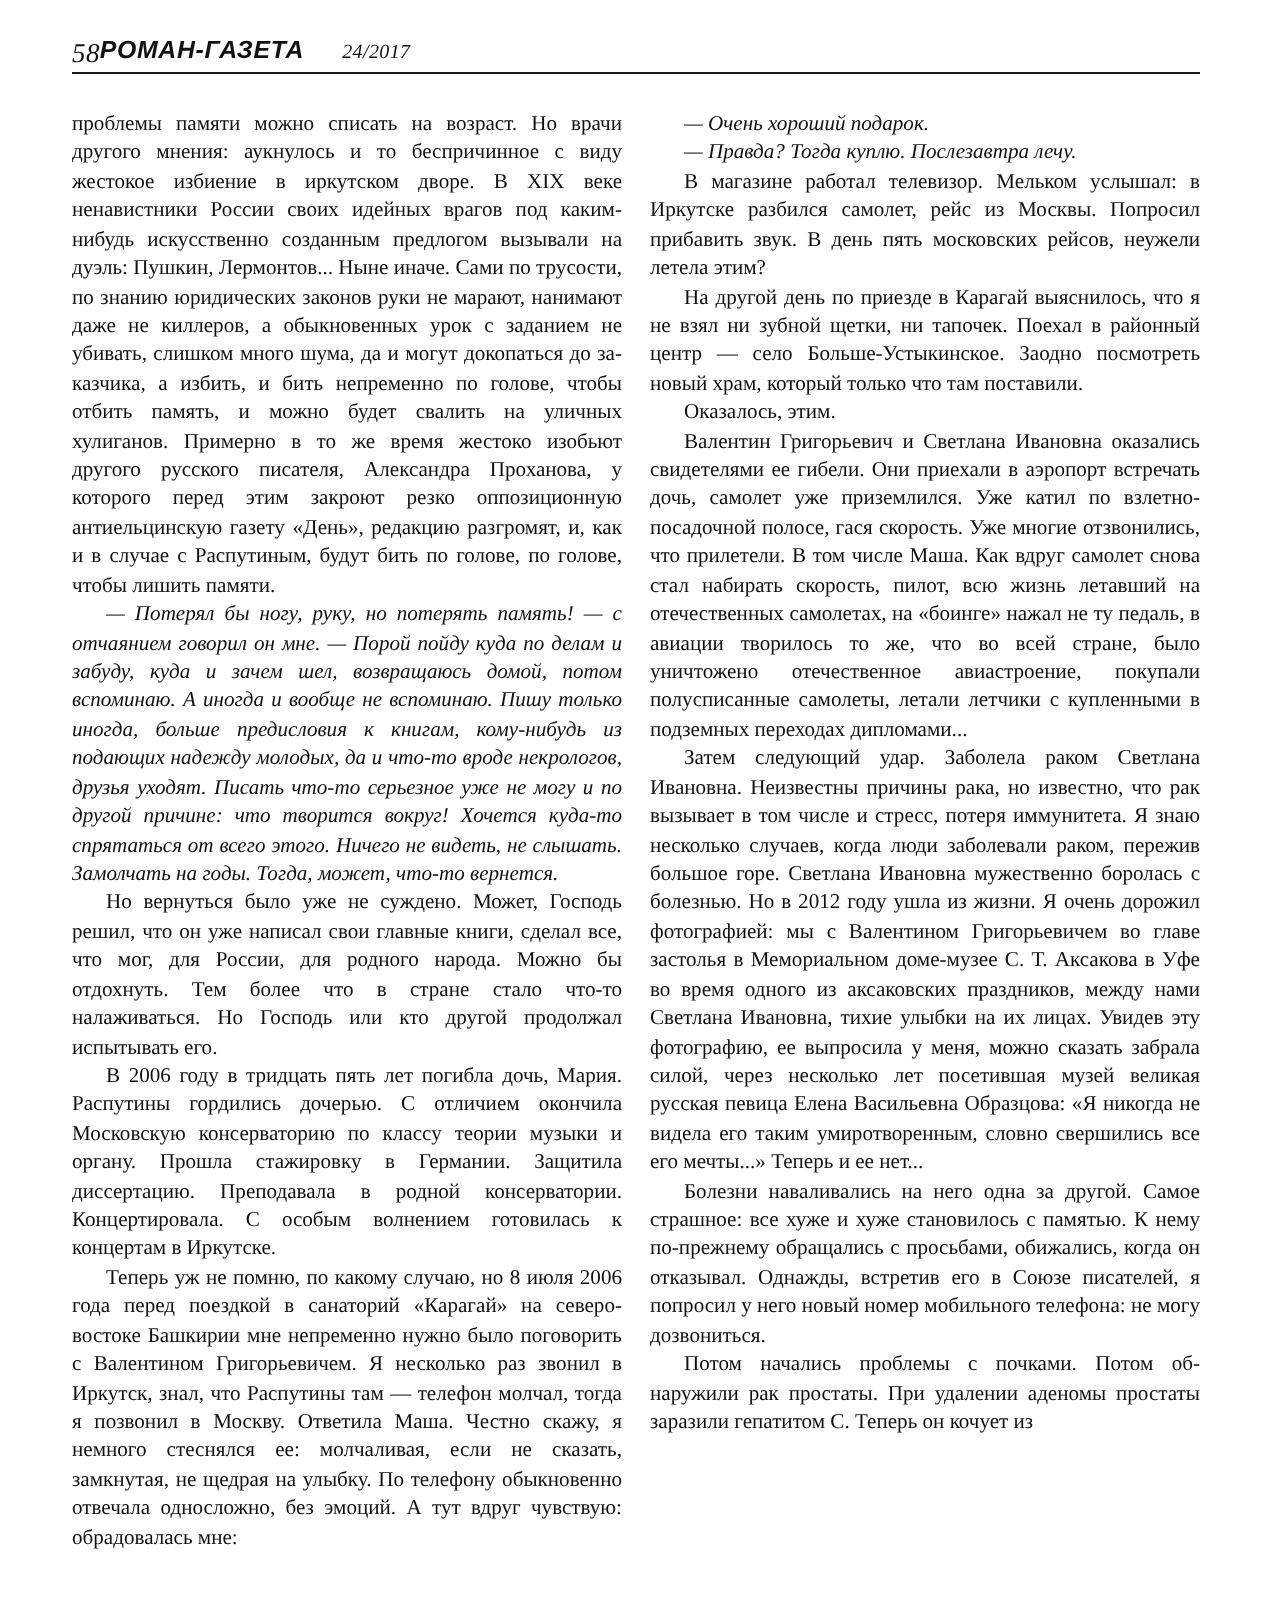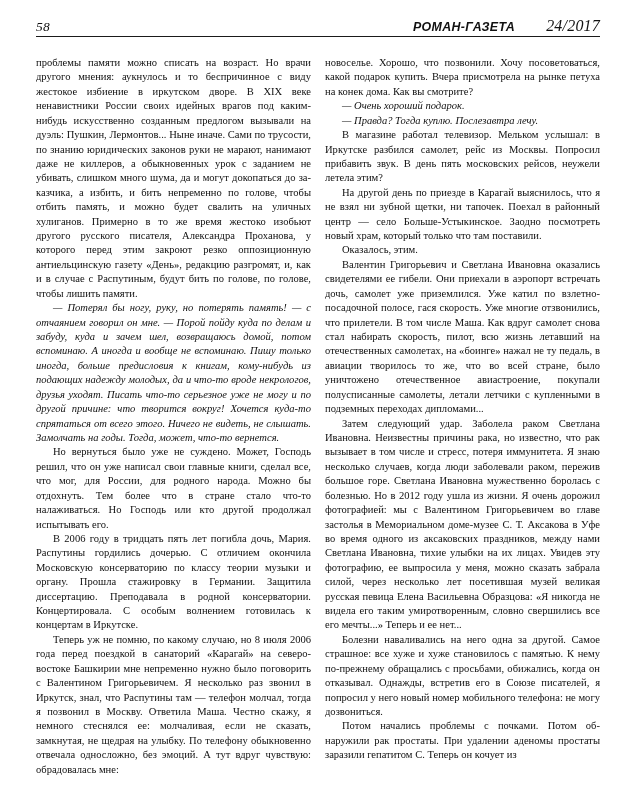--- a/index.html
+++ b/index.html
@@ -27,51 +27,51 @@
 
   
   .running-head {
     position: absolute;
     left: 36px;
     top: 17px;
     width: 564px;
     height: 20px;
     display: flex;
     align-items: flex-end;
-    justify-content: space-between;
+    justify-content: flex-start;
     border-bottom: 1.2px solid #1a1a1a;
     padding-bottom: 2px;
     box-sizing: border-box;
   }
   .folio {
     font-family: "Liberation Serif", "DejaVu Serif", serif;
     font-style: italic;
     font-size: 13.5px;
     line-height: 14px;
     letter-spacing: 0.2px;
     color: #111;
   }
   .head-right {
     display: flex;
     align-items: baseline;
-    gap: 31px;
+    gap: 19px;
   }
   .journal-title {
     font-family: "Liberation Sans", "DejaVu Sans", sans-serif;
     font-weight: bold;
     font-style: italic;
     font-size: 12.4px;
     line-height: 14px;
     letter-spacing: 0.35px;
     color: #111;
   }
   .issue {
     font-family: "Liberation Serif", "DejaVu Serif", serif;
     font-style: italic;
-    font-size: 16px;
+    font-size: 10px;
     line-height: 14px;
     letter-spacing: 0.2px;
     color: #111;
   }
 
   
   .columns {
     position: absolute;
     left: 36px;
     top: 40px;
@@ -120,21 +120,20 @@
 
   <div class="columns">
     <div class="col" id="col-left">
         <p class="cont">проблемы памяти можно списать на возраст. Но вра­чи другого мнения: аукнулось и то беспричинное с виду жестокое избиение в иркутском дворе. В XIX веке ненавистники России своих идейных врагов под каким-нибудь искусственно созданным предло­гом вызывали на дуэль: Пушкин, Лермонтов... Ныне иначе. Сами по трусости, по знанию юридических законов руки не марают, нанимают даже не килле­ров, а обыкновенных урок с заданием не убивать, слишком много шума, да и могут докопаться до за­казчика, а избить, и бить непременно по голове, что­бы отбить память, и можно будет свалить на уличных хулиганов. Примерно в то же время жестоко изобьют другого русского писателя, Александра Проханова, у которого перед этим закроют резко оппозиционную антиельцинскую газету «День», редакцию разгромят, и, как и в случае с Распутиным, будут бить по голове, по голове, чтобы лишить памяти.</p>
         <p class="dash">— Потерял бы ногу, руку, но потерять память! — с отчаянием говорил он мне. — Порой пойду куда по делам и забуду, куда и зачем шел, возвращаюсь до­мой, потом вспоминаю. А иногда и вообще не вспо­минаю. Пишу только иногда, больше предисловия к книгам, кому-нибудь из подающих надежду моло­дых, да и что-то вроде некрологов, друзья уходят. Писать что-то серьезное уже не могу и по другой причине: что творится вокруг! Хочется куда-то спря­таться от всего этого. Ничего не видеть, не слышать. Замолчать на годы. Тогда, может, что-то вернется.</p>
         <p class="">Но вернуться было уже не суждено. Может, Го­сподь решил, что он уже написал свои главные кни­ги, сделал все, что мог, для России, для родного на­рода. Можно бы отдохнуть. Тем более что в стране стало что-то налаживаться. Но Господь или кто дру­гой продолжал испытывать его.</p>
         <p class="">В 2006 году в тридцать пять лет погибла дочь, Ма­рия. Распутины гордились дочерью. С отличием окончила Московскую консерваторию по классу те­ории музыки и органу. Прошла стажировку в Герма­нии. Защитила диссертацию. Преподавала в родной консерватории. Концертировала. С особым волне­нием готовилась к концертам в Иркутске.</p>
         <p class="">Теперь уж не помню, по какому случаю, но 8 ию­ля 2006 года перед поездкой в санаторий «Карагай» на северо-востоке Башкирии мне непременно нуж­но было поговорить с Валентином Григорьевичем. Я несколько раз звонил в Иркутск, знал, что Распу­тины там — телефон молчал, тогда я позвонил в Мо­скву. Ответила Маша. Честно скажу, я немного стес­нялся ее: молчаливая, если не сказать, замкнутая, не щедрая на улыбку. По телефону обыкновенно отве­чала односложно, без эмоций. А тут вдруг чувствую: обрадовалась мне:</p>
       </div>
     <div class="col" id="col-right">
-        <p class="cont">новоселье. Хорошо, что позвонили. Хочу посовето­ваться, какой подарок купить. Вчера присмотрела на рынке петуха на конек дома. Как вы смотрите?</p>
         <p class="dash">— Очень хороший подарок.</p>
         <p class="dash">— Правда? Тогда куплю. Послезавтра лечу.</p>
         <p class="">В магазине работал телевизор. Мельком услы­шал: в Иркутске разбился самолет, рейс из Москвы. Попросил прибавить звук. В день пять московских рейсов, неужели летела этим?</p>
         <p class="">На другой день по приезде в Карагай выяснилось, что я не взял ни зубной щетки, ни тапочек. Поехал в районный центр — село Больше-Устыкинское. За­одно посмотреть новый храм, который только что там поставили.</p>
         <p class="">Оказалось, этим.</p>
         <p class="">Валентин Григорьевич и Светлана Ивановна ока­зались свидетелями ее гибели. Они приехали в аэро­порт встречать дочь, самолет уже приземлился. Уже катил по взлетно-посадочной полосе, гася скорость. Уже многие отзвонились, что прилетели. В том чис­ле Маша. Как вдруг самолет снова стал набирать скорость, пилот, всю жизнь летавший на отечествен­ных самолетах, на «боинге» нажал не ту педаль, в авиации творилось то же, что во всей стране, было уничтожено отечественное авиастроение, покупали полусписанные самолеты, летали летчики с куплен­ными в подземных переходах дипломами...</p>
         <p class="">Затем следующий удар. Заболела раком Светлана Ивановна. Неизвестны причины рака, но известно, что рак вызывает в том числе и стресс, потеря имму­нитета. Я знаю несколько случаев, когда люди забо­левали раком, пережив большое горе. Светлана Ива­новна мужественно боролась с болезнью. Но в 2012 году ушла из жизни. Я очень дорожил фотографией: мы с Валентином Григорьевичем во главе застолья в Мемориальном доме-музее С. Т. Аксакова в Уфе во время одного из аксаковских праздников, между на­ми Светлана Ивановна, тихие улыбки на их лицах. Увидев эту фотографию, ее выпросила у меня, мож­но сказать забрала силой, через несколько лет посе­тившая музей великая русская певица Елена Васи­льевна Образцова: «Я никогда не видела его таким умиротворенным, словно свершились все его меч­ты...» Теперь и ее нет...</p>
         <p class="">Болезни наваливались на него одна за другой. Са­мое страшное: все хуже и хуже становилось с памя­тью. К нему по-прежнему обращались с просьбами, обижались, когда он отказывал. Однажды, встретив его в Союзе писателей, я попросил у него новый но­мер мобильного телефона: не могу дозвониться.</p>
         <p class="">Потом начались проблемы с почками. Потом об­наружили рак простаты. При удалении аденомы простаты заразили гепатитом С. Теперь он кочует из</p>
       </div>

